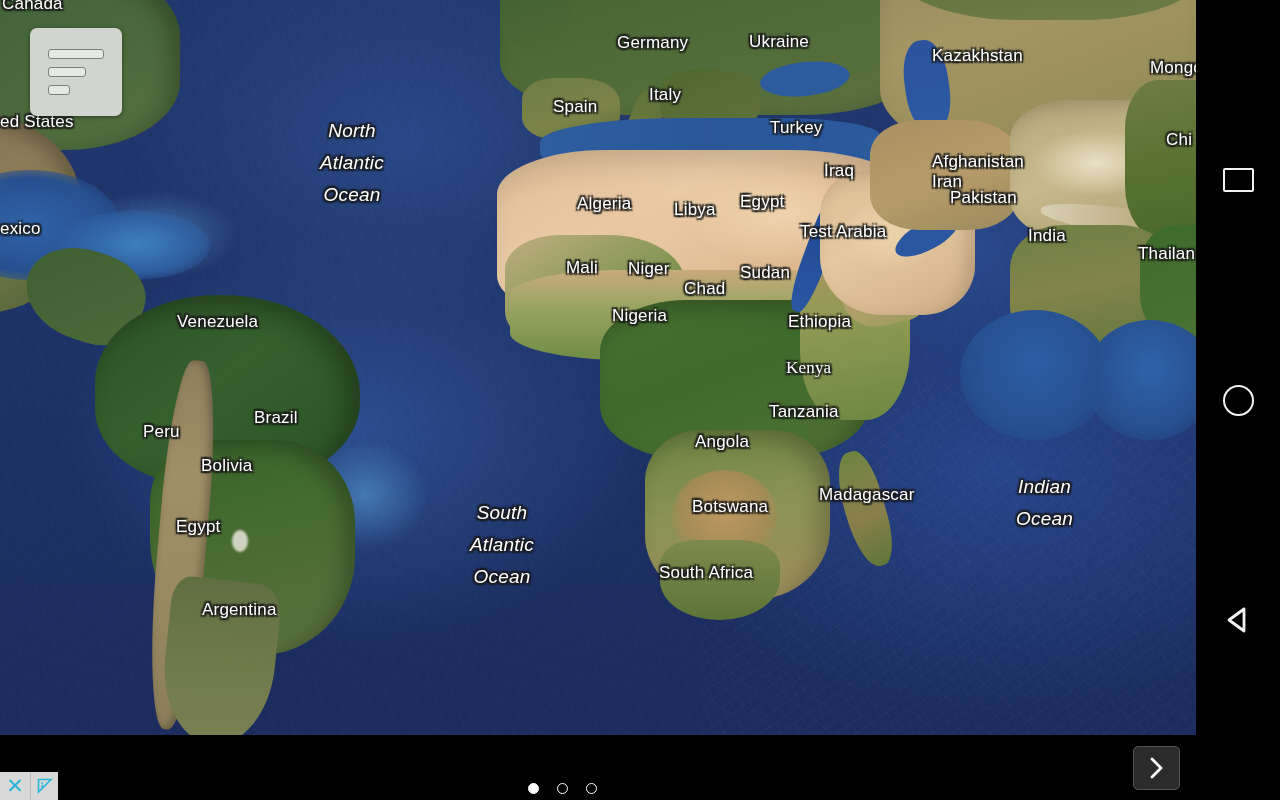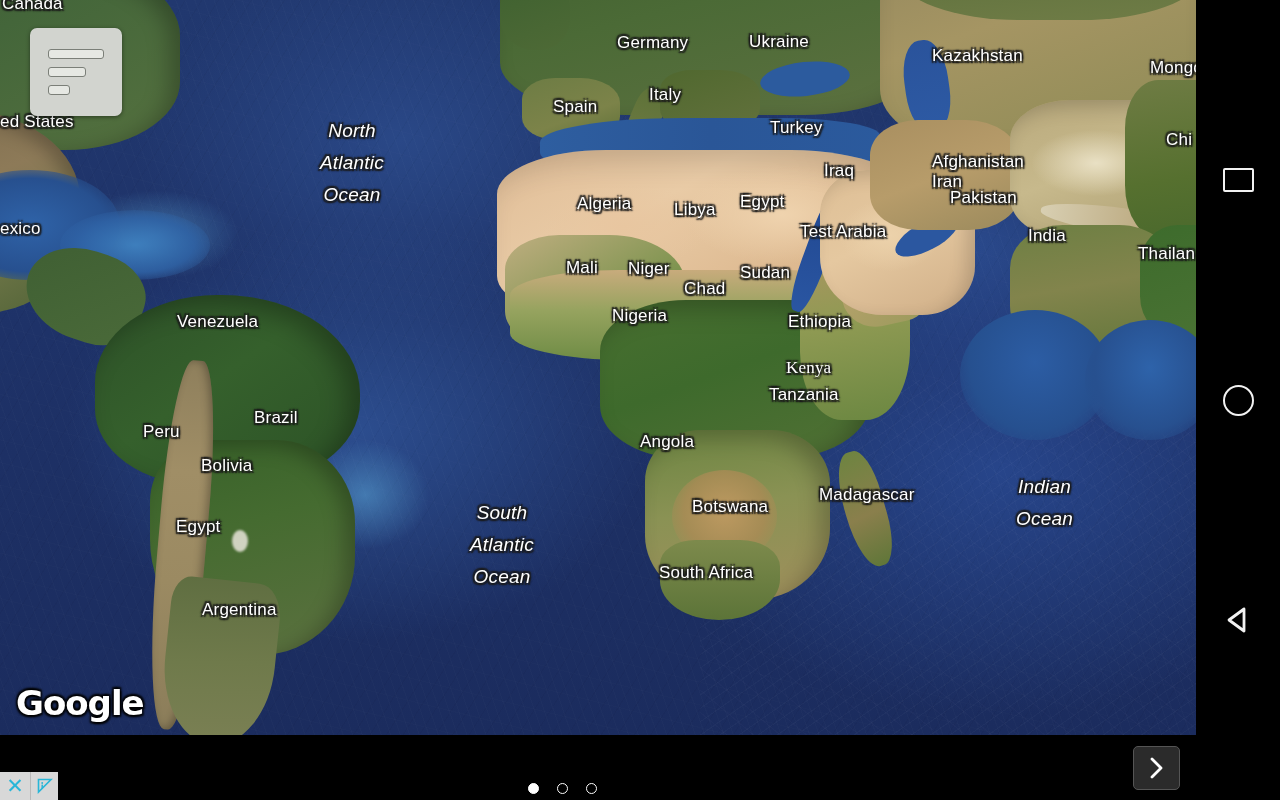--- a/index.html
+++ b/index.html
@@ -532,22 +532,22 @@
         <div class="lbl" style="left: 674px; top: 200px;">Libya</div>
         <div class="lbl" style="left: 740px; top: 192px;">Egypt</div>
         <div class="lbl" style="left: 800px; top: 222px;">Test Arabia</div>
         <div class="lbl" style="left: 566px; top: 258px;">Mali</div>
         <div class="lbl" style="left: 628px; top: 259px;">Niger</div>
         <div class="lbl" style="left: 684px; top: 279px; text-align: center;">Chad</div>
         <div class="lbl" style="left: 740px; top: 263px;">Sudan</div>
         <div class="lbl" style="left: 612px; top: 306px;">Nigeria</div>
         <div class="lbl" style="left: 788px; top: 312px;">Ethiopia</div>
         <div class="lbl" style="left: 786px; top: 358px; font-family: Liberation Serif, serif;">Kenya</div>
-        <div class="lbl" style="left: 769px; top: 385px;">Tanzania</div>
-        <div class="lbl" style="left: 640px; top: 432px;">Angola</div>
+        <div class="lbl" style="left: 769px; top: 402px;">Tanzania</div>
+        <div class="lbl" style="left: 695px; top: 432px;">Angola</div>
         <div class="lbl" style="left: 692px; top: 497px;">Botswana</div>
         <div class="lbl" style="left: 819px; top: 485px;">Madagascar</div>
         <div class="lbl" style="left: 659px; top: 563px;">South Africa</div>
       </div>
     <div id="ocean-labels">
         <div class="lbl ocean" style="left: 320px; top: 115px;">
           <div>North</div>
           <div>Atlantic</div>
           <div>Ocean</div>
         </div>
@@ -561,21 +561,20 @@
           <div>Ocean</div>
         </div>
       </div>
 
     <div id="legend-btn">
       <div class="bar b1"></div>
       <div class="bar b2"></div>
       <div class="bar b3"></div>
     </div>
 
-    <div id="google-logo">Google</div>
   </div>
 
   <div id="ad-banner">
 
     <div id="ad-badges">
       <div id="ad-close">✕</div>
       <div id="ad-choices">
         <svg width="18" height="18" viewBox="0 0 18 18" aria-hidden="true">
           <path d="M2.5 2.5 L15 2.5 L2.5 15 Z" fill="none" stroke="#29b6d8" stroke-width="1.6"></path>
           <circle cx="6.2" cy="6.0" r="0.95" fill="#29b6d8"></circle>

